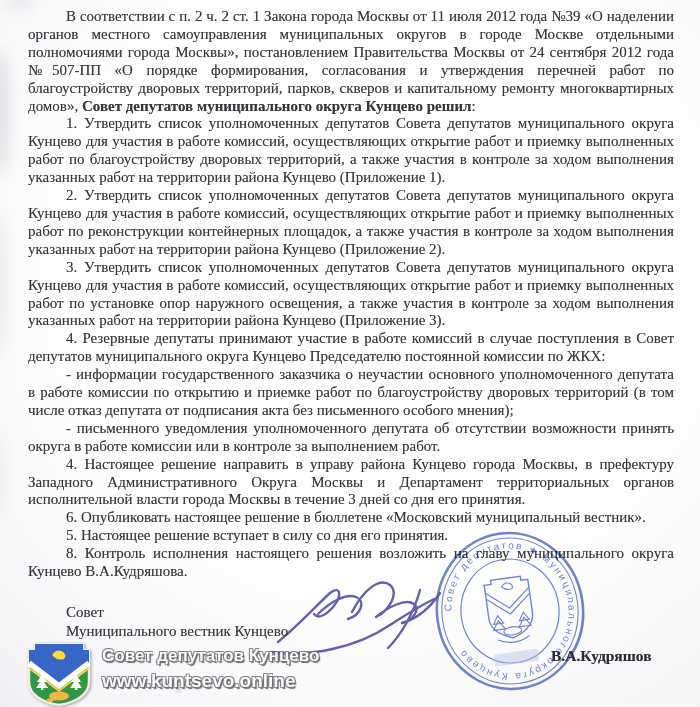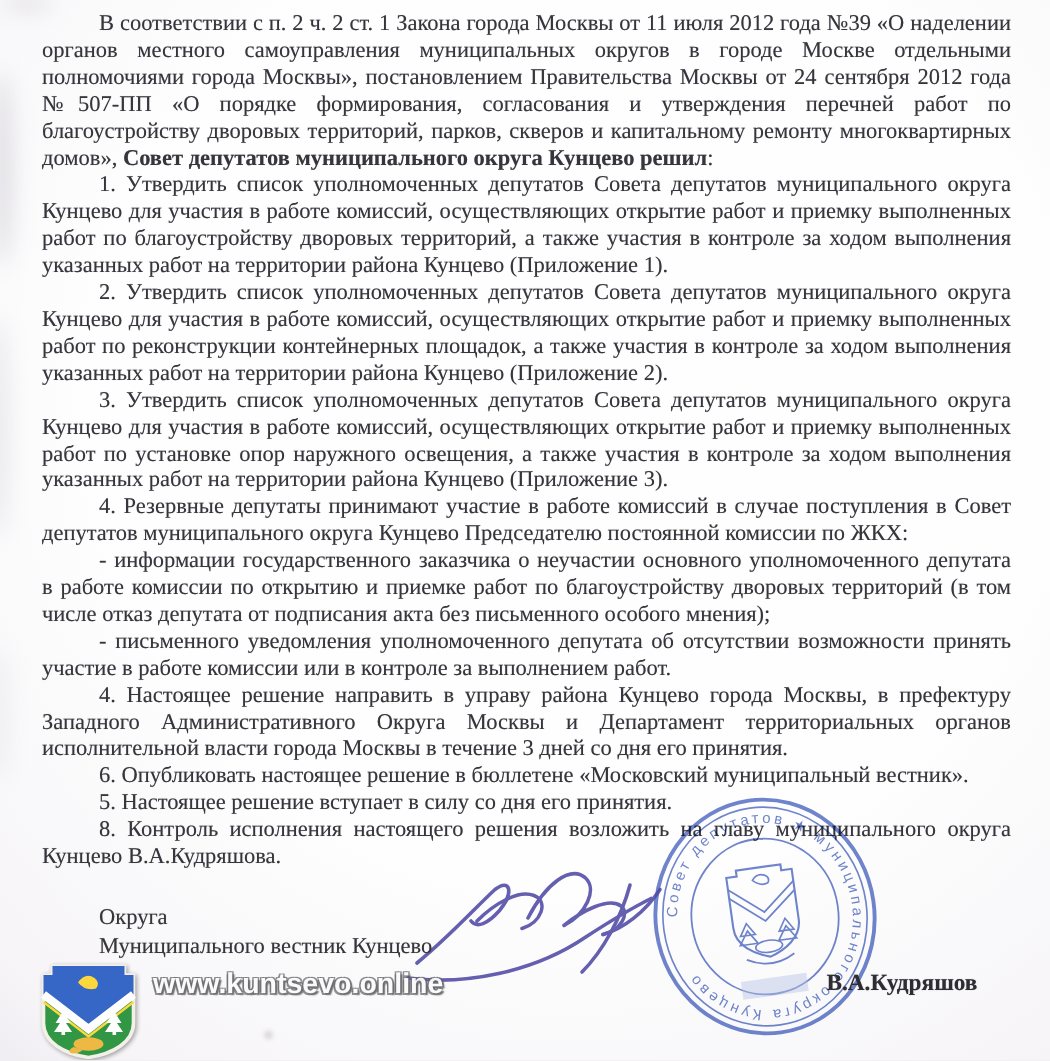--- a/index.html
+++ b/index.html
@@ -86,21 +86,21 @@
   <div class="smudge s4"></div>
   <div class="smudge dot"></div>
 
   <div class="doc-text">
     <p class="para"><span>В соответствии с п. 2 ч. 2 ст. 1 Закона города Москвы от 11 июля 2012 года №39 «О наделении органов местного самоуправления муниципальных округов в городе Москве отдельными полномочиями города Москвы», постановлением Правительства Москвы от 24 сентября 2012 года №507-ПП «О порядке формирования, согласования и утверждения перечней работ по благоустройству дворовых территорий, парков, скверов и капитальному ремонту многоквартирных домов», </span><b>Совет депутатов муниципального округа Кунцево решил</b><span>:</span></p>
     <p class="para">1. Утвердить список уполномоченных депутатов Совета депутатов муниципального округа Кунцево для участия в работе комиссий, осуществляющих открытие работ и приемку выполненных работ по благоустройству дворовых территорий, а также участия в контроле за ходом выполнения указанных работ на территории района Кунцево (Приложение 1).</p>
     <p class="para">2. Утвердить список уполномоченных депутатов Совета депутатов муниципального округа Кунцево для участия в работе комиссий, осуществляющих открытие работ и приемку выполненных работ по реконструкции контейнерных площадок, а также участия в контроле за ходом выполнения указанных работ на территории района Кунцево (Приложение 2).</p>
     <p class="para">3. Утвердить список уполномоченных депутатов Совета депутатов муниципального округа Кунцево для участия в работе комиссий, осуществляющих открытие работ и приемку выполненных работ по установке опор наружного освещения, а также участия в контроле за ходом выполнения указанных работ на территории района Кунцево (Приложение 3).</p>
     <p class="para">4. Резервные депутаты принимают участие в работе комиссий в случае поступления в Совет депутатов муниципального округа Кунцево Председателю постоянной комиссии по ЖКХ:</p>
     <p class="para">- информации государственного заказчика о неучастии основного уполномоченного депутата в работе комиссии по открытию и приемке работ по благоустройству дворовых территорий (в том числе отказ депутата от подписания акта без письменного особого мнения);</p>
-    <p class="para">- письменного уведомления уполномоченного депутата об отсутствии возможности принять участие в работе комиссии или в контроле за выполнением работ.</p>
+    <p class="para">- письменного уведомления уполномоченного депутата об отсутствии возможности принять округа в работе комиссии или в контроле за выполнением работ.</p>
     <p class="para">4. Настоящее решение направить в управу района Кунцево города Москвы, в префектуру Западного Административного Округа Москвы и Департамент территориальных органов исполнительной власти города Москвы в течение 3 дней со дня его принятия.</p>
     <p class="para">6. Опубликовать настоящее решение в бюллетене «Московский муниципальный вестник».</p>
     <p class="para">5. Настоящее решение вступает в силу со дня его принятия.</p>
     <p class="para">8. Контроль исполнения настоящего решения возложить на главу муниципального округа Кунцево В.А.Кудряшова.</p>
   </div>
 
   <div class="stamp-wrap">
     <svg viewBox="0 0 152 162" xmlns="http://www.w3.org/2000/svg">
       <ellipse cx="76" cy="81" rx="73" ry="78" fill="none" stroke="#5570c4" stroke-width="2.6"></ellipse>
       <ellipse cx="76" cy="81" rx="68" ry="73" fill="none" stroke="#5570c4" stroke-width="1.1"></ellipse>
@@ -129,21 +129,21 @@
       <path d="M10,80 C32,62 52,40 62,31 C72,23 75,33 65,45 C57,54 50,57 46,52"></path>
       <path d="M50,52 C62,40 78,31 88,35 C98,39 93,53 80,57"></path>
       <path d="M84,50 C96,27 112,15 122,23 C131,31 122,48 108,55 C120,45 138,36 146,42 C152,47 146,58 134,61"></path>
       <path d="M134,61 C148,57 162,46 172,31"></path>
       <path d="M4,90 C42,95 88,86 122,63 C142,50 156,42 166,37"></path>
       <path d="M152,28 C146,50 134,72 120,86"></path>
     </g>
   </svg>
 
   <div class="sig-left">
-    <div>Округа</div>
+    <div>Совет</div>
     <div>Муниципального вестник Кунцево</div>
   </div>
   <div class="sig-name">В.А.Кудряшов</div>
 
   <div class="footer-logo">
     <svg class="coat" viewBox="0 0 64 64" xmlns="http://www.w3.org/2000/svg">
       <path d="M2,8 H8 V2 H56 V8 H62 V40 C62,53 48,60.5 32,63 C16,60.5 2,53 2,40 Z" fill="#27923c" stroke="#f2f0e6" stroke-width="2.4"></path>
       <path d="M2,8 H8 V2 H56 V8 H62 V21 L32,44 L2,21 Z" fill="#2c5fc4"></path>
       <path d="M2,21 L32,44 L62,21" fill="none" stroke="#ffffff" stroke-width="5.5"></path>
       <path d="M2,26 L32,49 L62,26" fill="none" stroke="#ffd633" stroke-width="1.6"></path>
@@ -151,17 +151,18 @@
       <g fill="#ffffff">
         <path d="M15,32 l-5,8 h10 z M15,37 l-6,9 h12 z"></path>
         <path d="M49,32 l-5,8 h10 z M49,37 l-6,9 h12 z"></path>
         <rect x="14" y="45" width="2.4" height="3"></rect>
         <rect x="48" y="45" width="2.4" height="3"></rect>
       </g>
       <ellipse cx="32" cy="54" rx="10" ry="4.5" fill="#eeb53a"></ellipse>
       <path d="M22,56 q-4,2 -2,4 q5,1 8,-2" fill="#eeb53a"></path>
     </svg>
     <div class="logo-text">
+      <div class="logo-title">Совет депутатов Кунцево</div>
       <div class="logo-url">www.kuntsevo.online</div>
     </div>
   </div>
 
 </div>
 
 </body></html>

